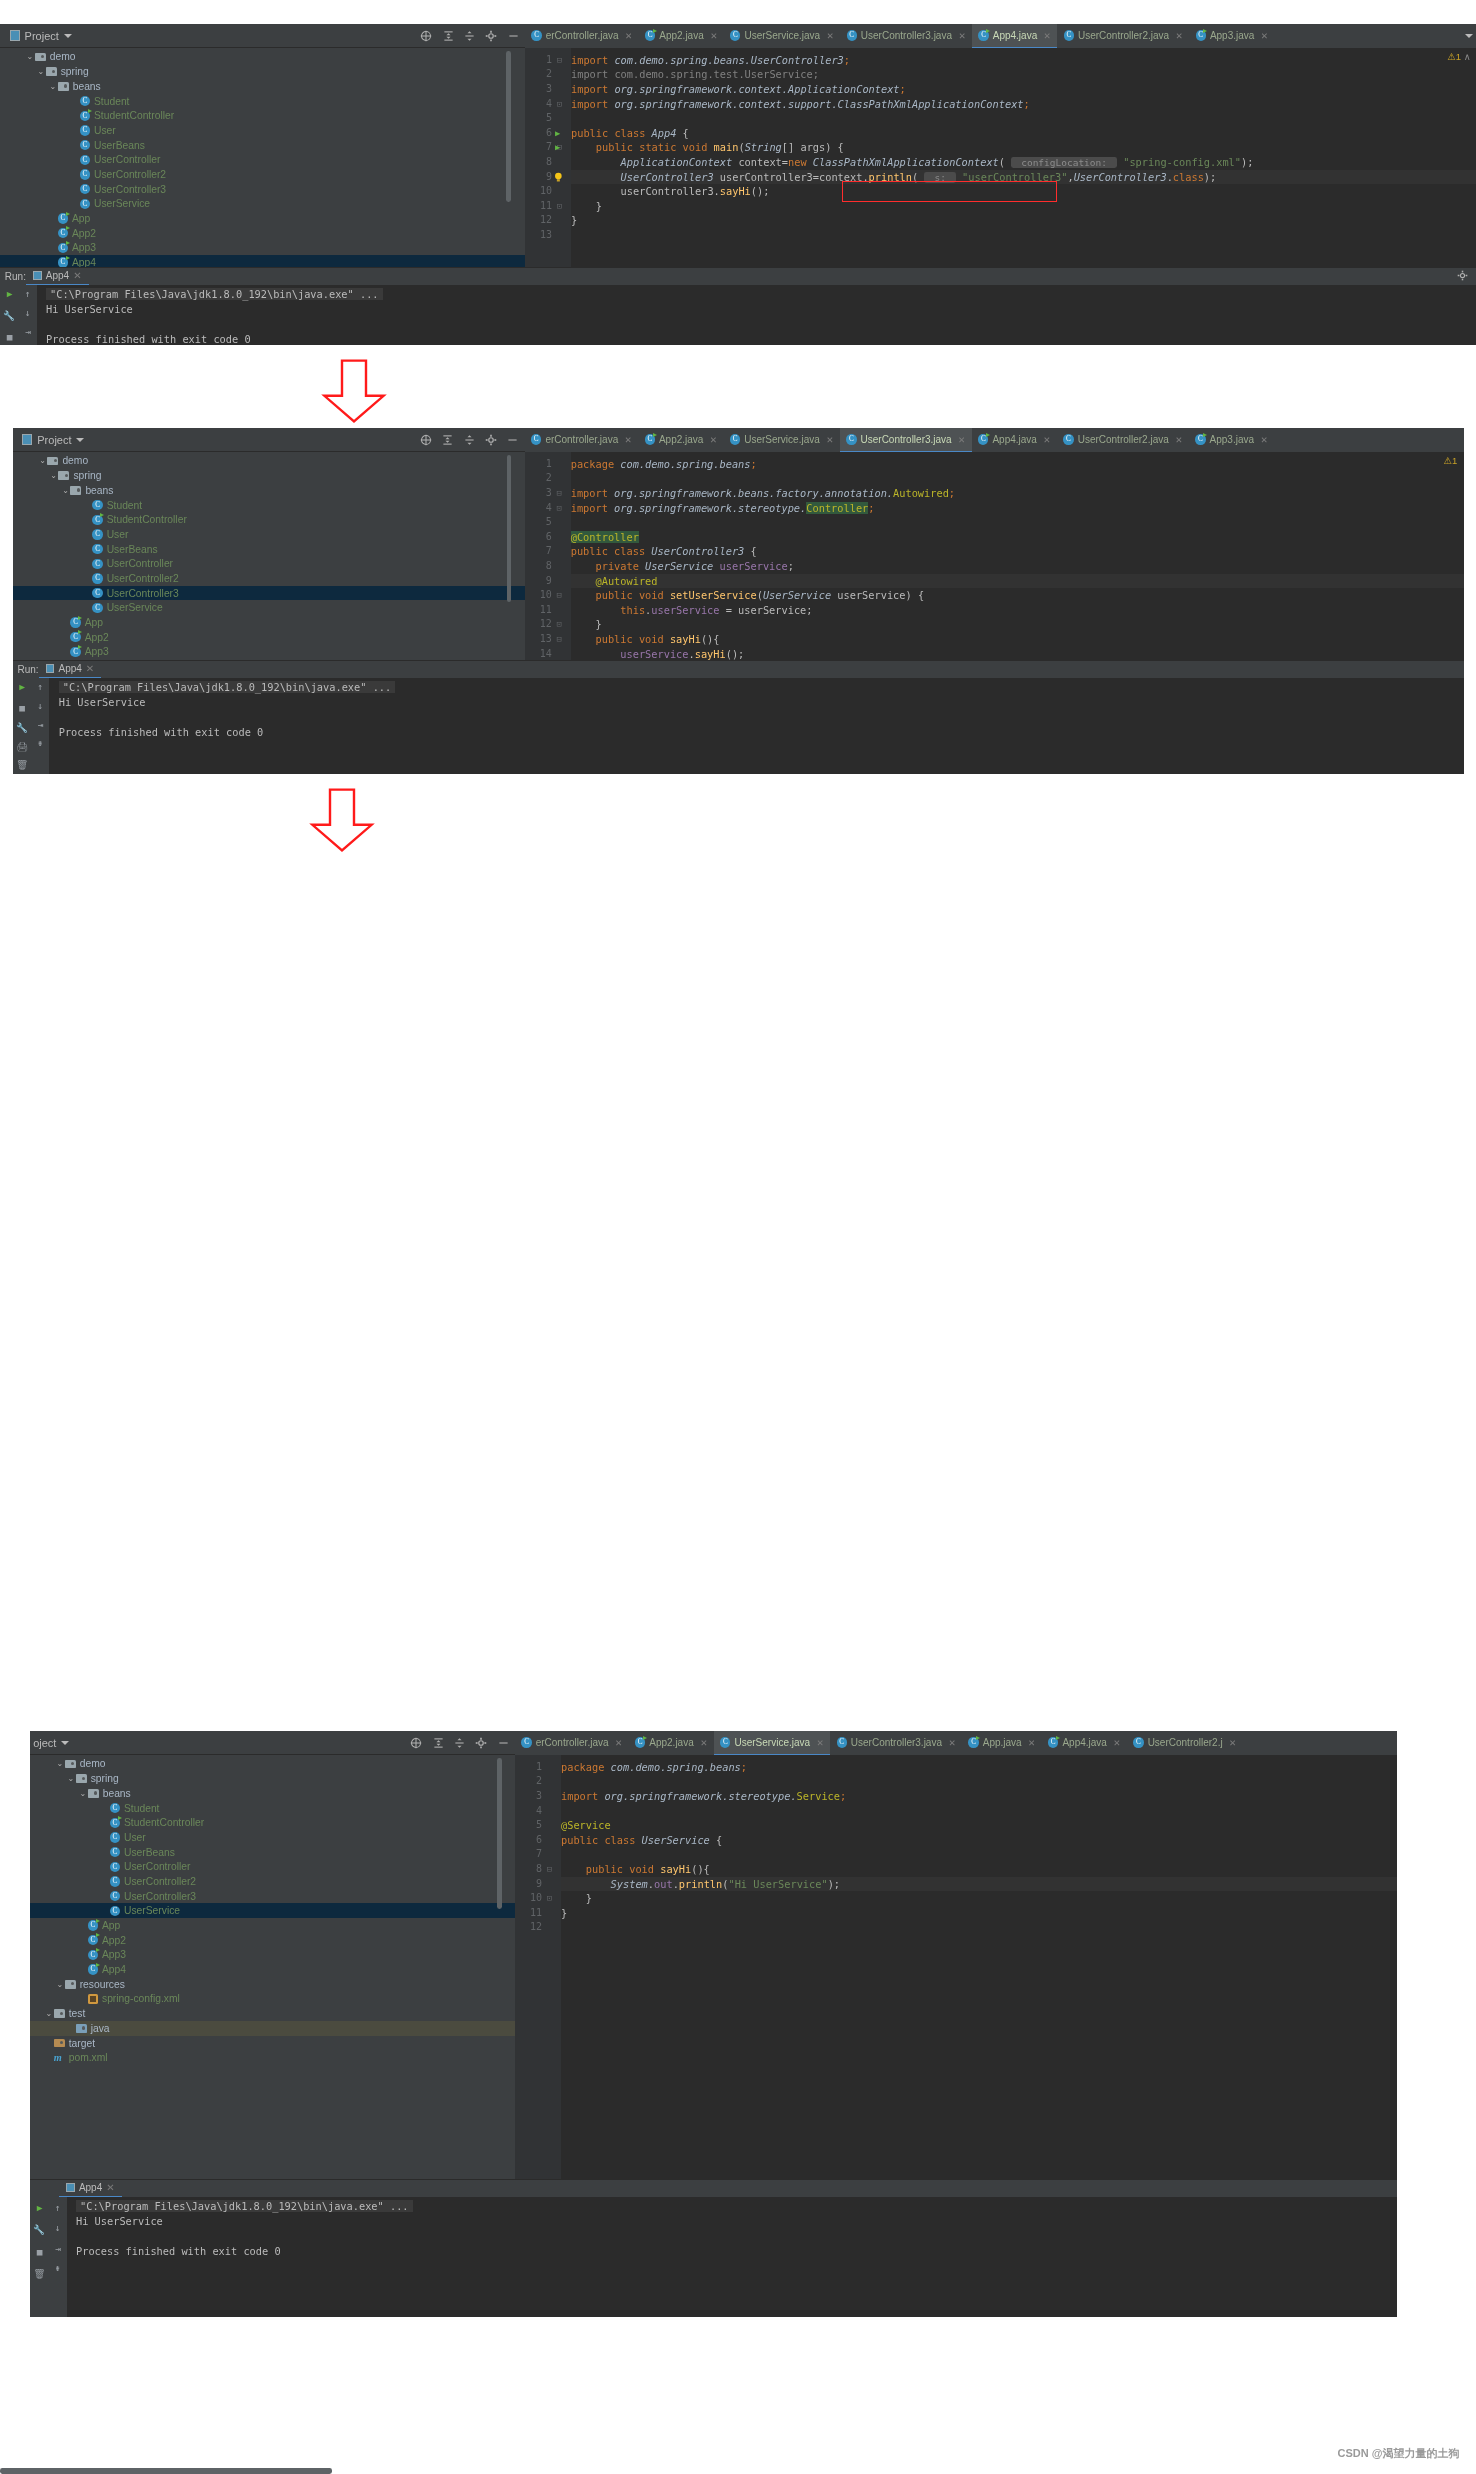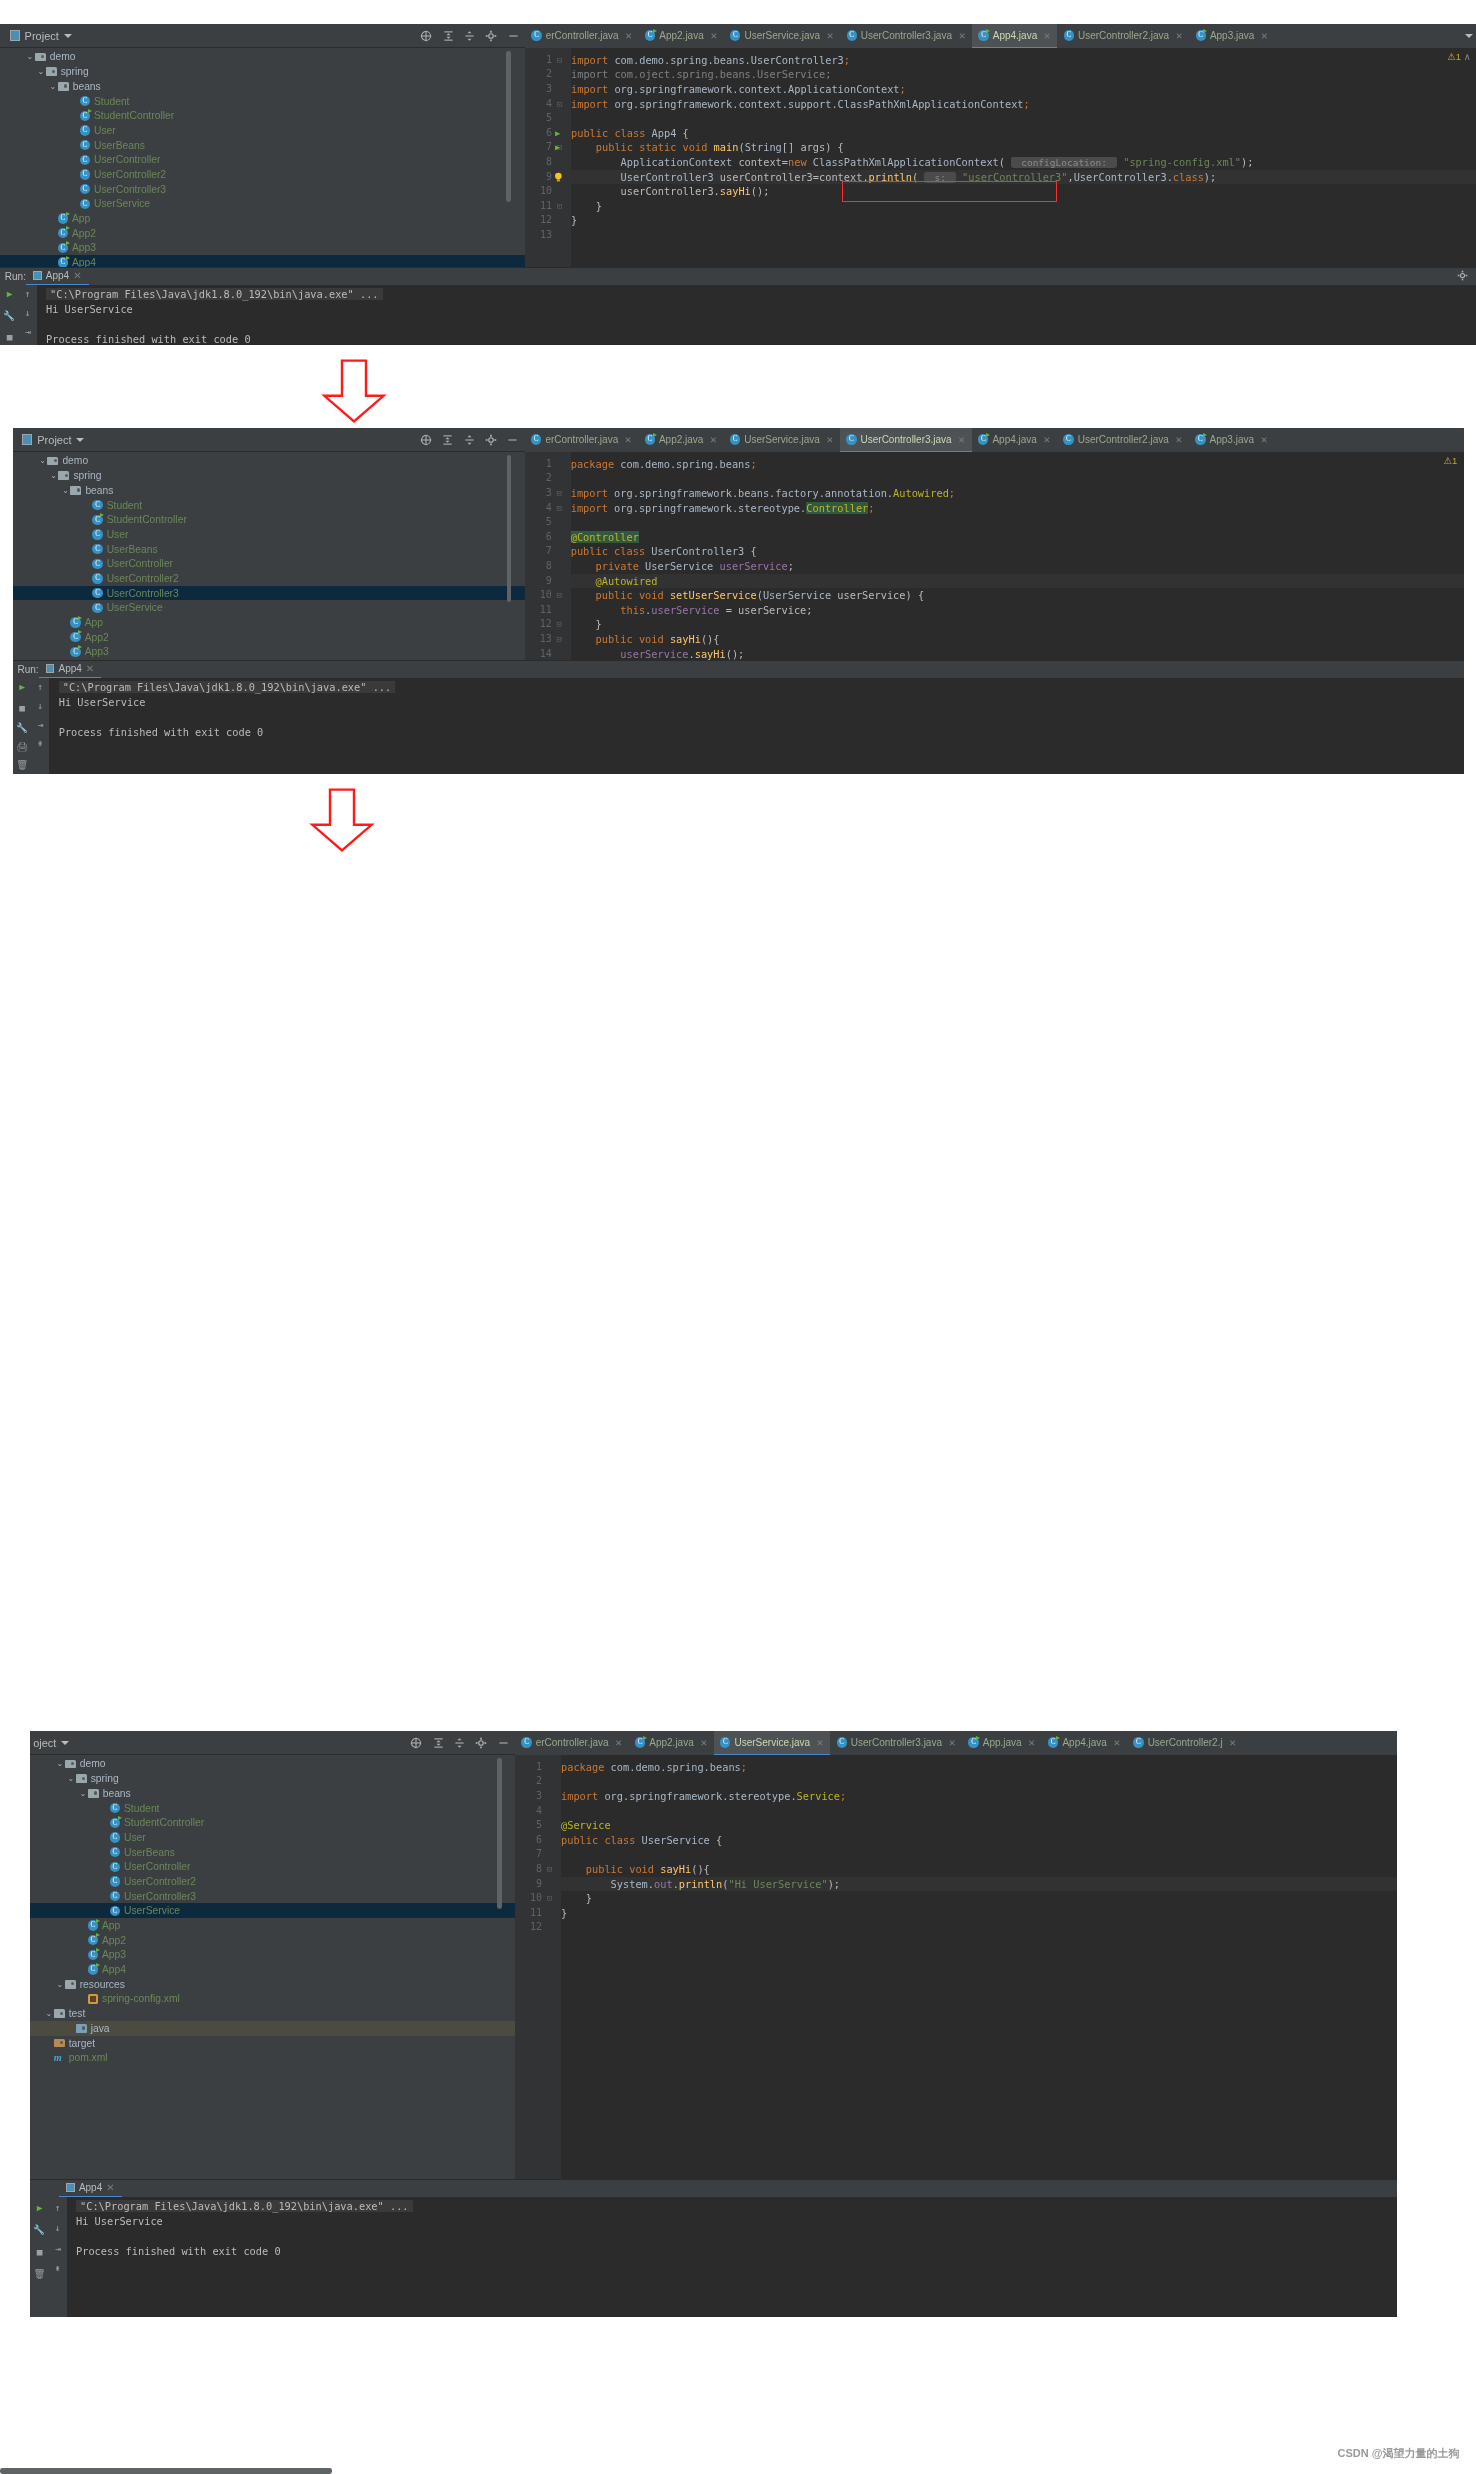--- a/index.html
+++ b/index.html
@@ -77,21 +77,21 @@
   .gutter-col { position:absolute; left:0; top:0; bottom:0; width:46px; background:#313335; }
   .code-area { position:absolute; left:46px; right:0; top:0; bottom:0; }
   .cl { position:relative; height:14.6px; white-space:pre; font-size:10.3px; line-height:14.6px; }
   .lnum { position:absolute; left:-46px; width:27px; text-align:right; color:#606366; font-size:10px; }
   .gmark { position:absolute; left:-14.3px; color:#606366; font-size:8.7px; }
   .runmark { position:absolute; left:-16px; color:#62b543; font-size:8.7px; }
   .bulb { position:absolute; left:-17.5px; top:1.6px; width:8.7px;height:10.3px; }
   .cl.cur { background:#323232; }
   .kw { color:#cc7832; }
   .str { color:#6a8759; }
-  .cls { color:#a9b7c6; }
+  .cls { color:#a9b7c6;font-style:italic; }
   .fn  { color:#ffc66d; }
   .fld { color:#9876aa; }
   .ann { color:#bbb529; }
   .dim { color:#808080; }
   .hint { background:#4b4b4b; color:#8c8c8c; border-radius:2.4px; padding:0 10px; font-size:9.5px; }
   .annhl { background:#32593d; }
   .warnbadge { position:absolute; right:6.4px; top:3.2px; color:#c9a227; font-size:9.5px; font-family:"Liberation Sans",sans-serif;}
 
   
   .run-head { height:17.5px; background:#3c3f41; display:flex; align-items:center; font-size:10px; color:#bbbbbb; border-top:0.8px solid #2b2b2b;}
@@ -297,21 +297,21 @@
         <span class="cicon run">C</span>
         <span class="tlabel green">App4</span>
       </div>
     </div>
   <div style="position:absolute;left:506px;top:27px;width:4.8px;height:151px;background:#5e6366;border-radius:2.4px;"></div>
 
   <div class="editor" style="position:absolute; left:525px; top:24px; width:952px; height:219px;">
     <div class="gutter-col"></div>
     <div class="code-area" id="p1code" style="padding-top:4.8px;">
         <div class="cl"><span class="lnum">1</span><span class="gmark">⊟</span><span><span class="kw">import</span> <span class="cls">com.demo.spring.beans.UserController3</span><span class="kw">;</span></span></div>
-        <div class="cl"><span class="lnum">2</span><span><span class="dim">import com.oject.spring.beans.UserService;</span></span></div>
+        <div class="cl"><span class="lnum">2</span><span><span class="dim">import com.demo.spring.test.UserService;</span></span></div>
         <div class="cl"><span class="lnum">3</span><span><span class="kw">import</span> <span class="cls">org.springframework.context.ApplicationContext</span><span class="kw">;</span></span></div>
         <div class="cl"><span class="lnum">4</span><span class="gmark">⊡</span><span><span class="kw">import</span> <span class="cls">org.springframework.context.support.ClassPathXmlApplicationContext</span><span class="kw">;</span></span></div>
         <div class="cl"><span class="lnum">5</span><span></span></div>
         <div class="cl"><span class="lnum">6</span><span class="runmark">▶</span><span><span class="kw">public class</span> <span class="cls">App4</span> {</span></div>
         <div class="cl"><span class="lnum">7</span><span class="gmark">⊟</span><span class="runmark">▶</span><span>    <span class="kw">public static void</span> <span class="fn">main</span>(<span class="cls">String</span>[] args) {</span></div>
         <div class="cl"><span class="lnum">8</span><span>        <span class="cls">ApplicationContext</span> context=<span class="kw">new</span> <span class="cls">ClassPathXmlApplicationContext</span>( <span class="hint">configLocation:</span> <span class="str">"spring-config.xml"</span>);</span></div>
         <div class="cl cur"><span class="lnum">9</span><span class="bulb"><svg width="8.7" height="10.3" viewBox="0 0 11 13">
               <circle cx="5.5" cy="5" r="4.2" fill="#f5c518"></circle>
               <rect x="3.6" y="9" width="3.8" height="3" fill="#c9a227"></rect>
             </svg></span><span>        <span class="cls">UserController3</span> userController3=context.<span class="fn">println</span>( <span class="hint">s:</span> <span class="str">"userController3"</span>,<span class="cls">UserController3</span>.<span class="kw">class</span>);</span></div>

